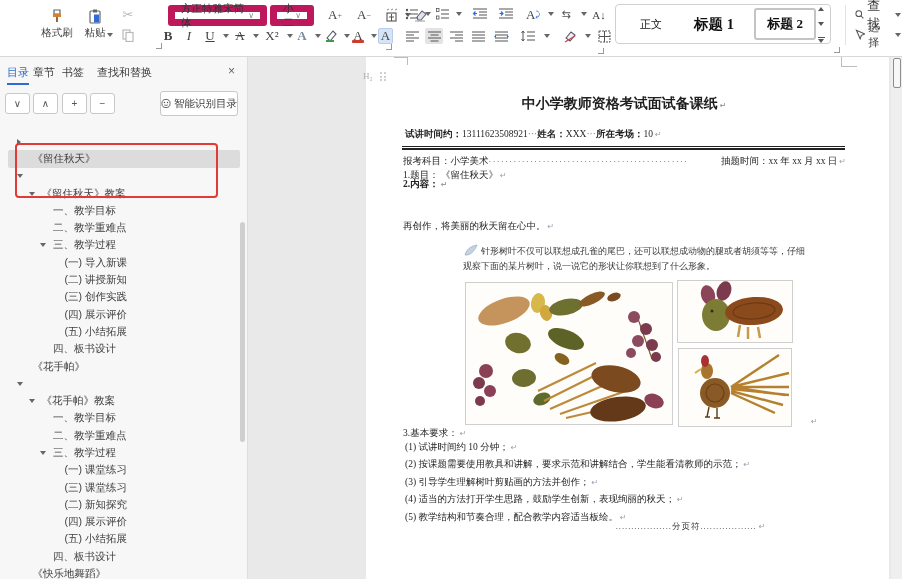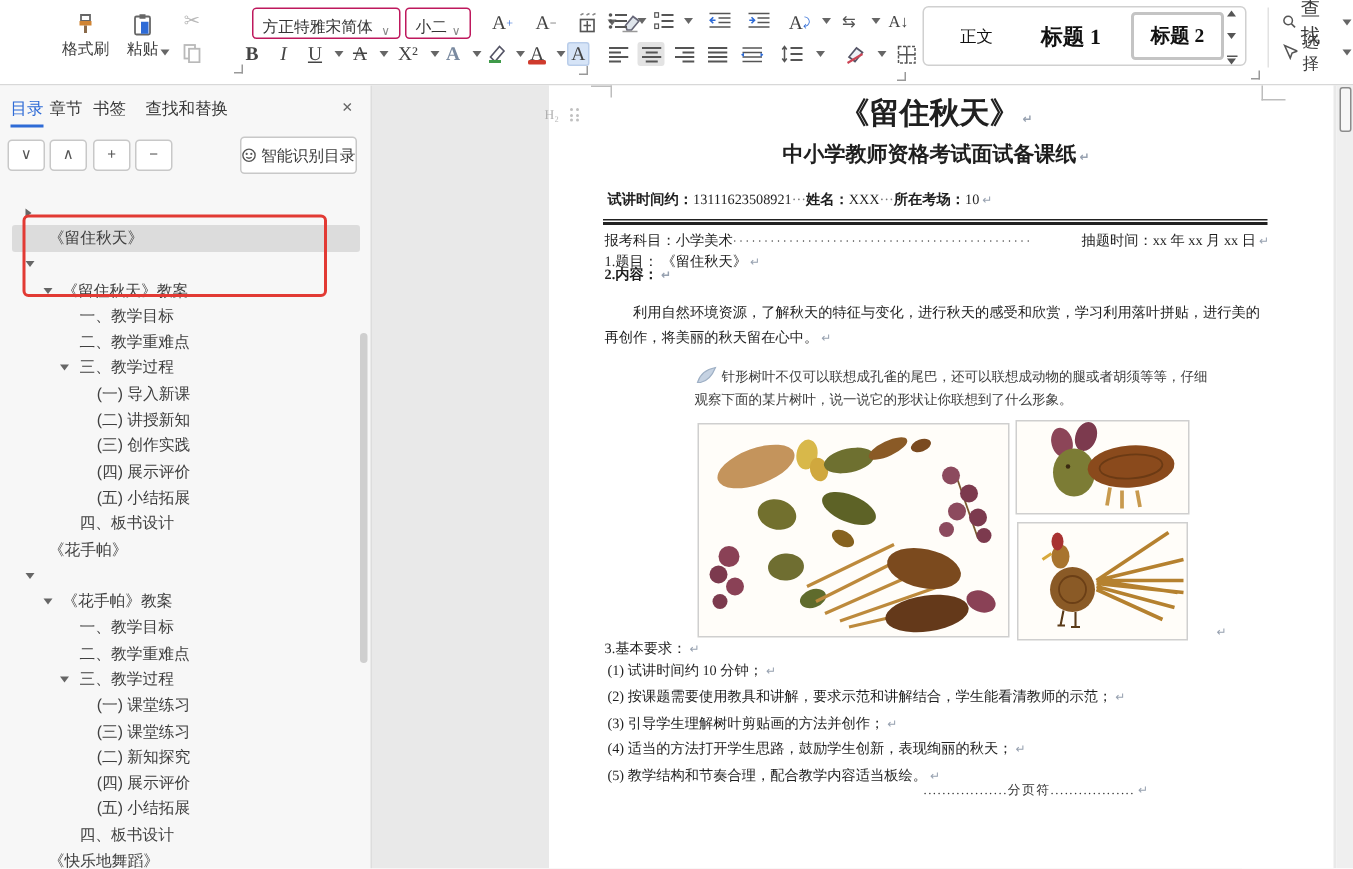--- a/index.html
+++ b/index.html
@@ -9,22 +9,22 @@
 
   
   .toolbar { position:absolute; left:0; top:0; width:902px; height:57px; background:#fff;
     border-bottom:1px solid #d8d8d8; }
   .tb { position:absolute; display:flex; align-items:center; justify-content:center;
     color:#3c3c3c; font-size:10.5px; cursor:default; }
   .bigbtn { flex-direction:column; gap:2px; }
   .bigbtn .lbl { font-size:10.5px; color:#3c3c3c; white-space:nowrap; }
   .caret { width:0; height:0; border-left:3.5px solid transparent; border-right:3.5px solid transparent;
     border-top:4px solid #666; display:inline-block; margin-left:3px; }
-  .combo { position:absolute; border:1px solid #be185d; border-radius:3px; background:#fff;
-    display:flex; align-items:flex-end; padding:0 6px; font-size:11px; color:#333; justify-content:space-between; }
+  .combo { position:absolute; border:7px solid #be185d; border-radius:3px; background:#fff;
+    display:flex; align-items:center; padding:0 6px; font-size:11px; color:#333; justify-content:space-between; }
   .ibtn { position:absolute; display:flex; align-items:center; justify-content:center;
     color:#555; font-size:12px; border-radius:2px; }
   .ibtn.pressed { background:#e3e3e3; }
   .glyphA { font-family:"Liberation Serif",serif; font-size:13px; color:#444; }
   .sup { font-size:8px; vertical-align:super; }
   .blue { color:#2e6bd6; }
   .disabled { color:#b9b9b9; }
   .colorbar { position:absolute; left:2px; right:2px; bottom:1px; height:3px; border-radius:1px; }
   .launcher { position:absolute; width:6px; height:6px; border-right:1.5px solid #999; border-bottom:1.5px solid #999; }
   .vdiv { position:absolute; width:1px; background:#e2e2e2; }
@@ -507,23 +507,20 @@
         <span class="hbadge">H₂</span>
         <span class="dots6">
             <i></i>
             <i></i>
             <i></i>
             <i></i>
             <i></i>
             <i></i>
           </span>
 
-        <div class="line" style="left:37px; top:6px; width:442px; text-align:center; font-size:20px; line-height:26px; font-weight:bold;">
-          <span>《留住秋天》</span><span class="pmark">↵</span>
-        </div>
 
         <div class="line" style="left:37px; top:37px; width:442px; text-align:center; font-size:14px; line-height:20px; font-weight:bold;">
           <span>中小学教师资格考试面试备课纸</span><span class="pmark">↵</span>
         </div>
 
         <div class="line" style="left:39px; top:70px;">
           <b>试讲时间约：</b><span>13111623508921</span><span style="color:#777;">···</span><b>姓名：</b><span>XXX</span><span style="color:#777;">···</span><b>所在考场：</b><span>10</span><span class="pmark">↵</span>
         </div>
 
         <div class="dline"></div>
@@ -535,21 +532,20 @@
           <span class="pmark">↵</span>
         </div>
 
         <div class="line" style="left:37px; top:111px;">
           <span>1.题目： 《留住秋天》</span><span class="pmark">↵</span>
         </div>
         <div class="line" style="left:37px; top:120px;font-weight:bold;">
           <span>2.内容：</span><span class="pmark">↵</span>
         </div>
 
-        <div class="line" style="left:56px; top:145px;">利用自然环境资源，了解秋天的特征与变化，进行秋天的感受和欣赏，学习利用落叶拼贴，进行美的</div>
         <div class="line" style="left:37px; top:162px;">
           <span>再创作，将美丽的秋天留在心中。</span><span class="pmark">↵</span>
         </div>
 
         <svg style="position:absolute; left:97px; top:187px;" width="16" height="13" viewBox="0 0 16 13">
           <path d="M2 11C4 4 9 2 14 1c-2 5-5 9-10 10z" fill="#c5d2e2" stroke="#9fb0c5" stroke-width="0.8"></path>
         </svg>
         <div class="line note" style="left:115px; top:187px;">针形树叶不仅可以联想成孔雀的尾巴，还可以联想成动物的腿或者胡须等等，仔细</div>
         <div class="line note" style="left:97px; top:202px;">观察下面的某片树叶，说一说它的形状让你联想到了什么形象。</div>
 

